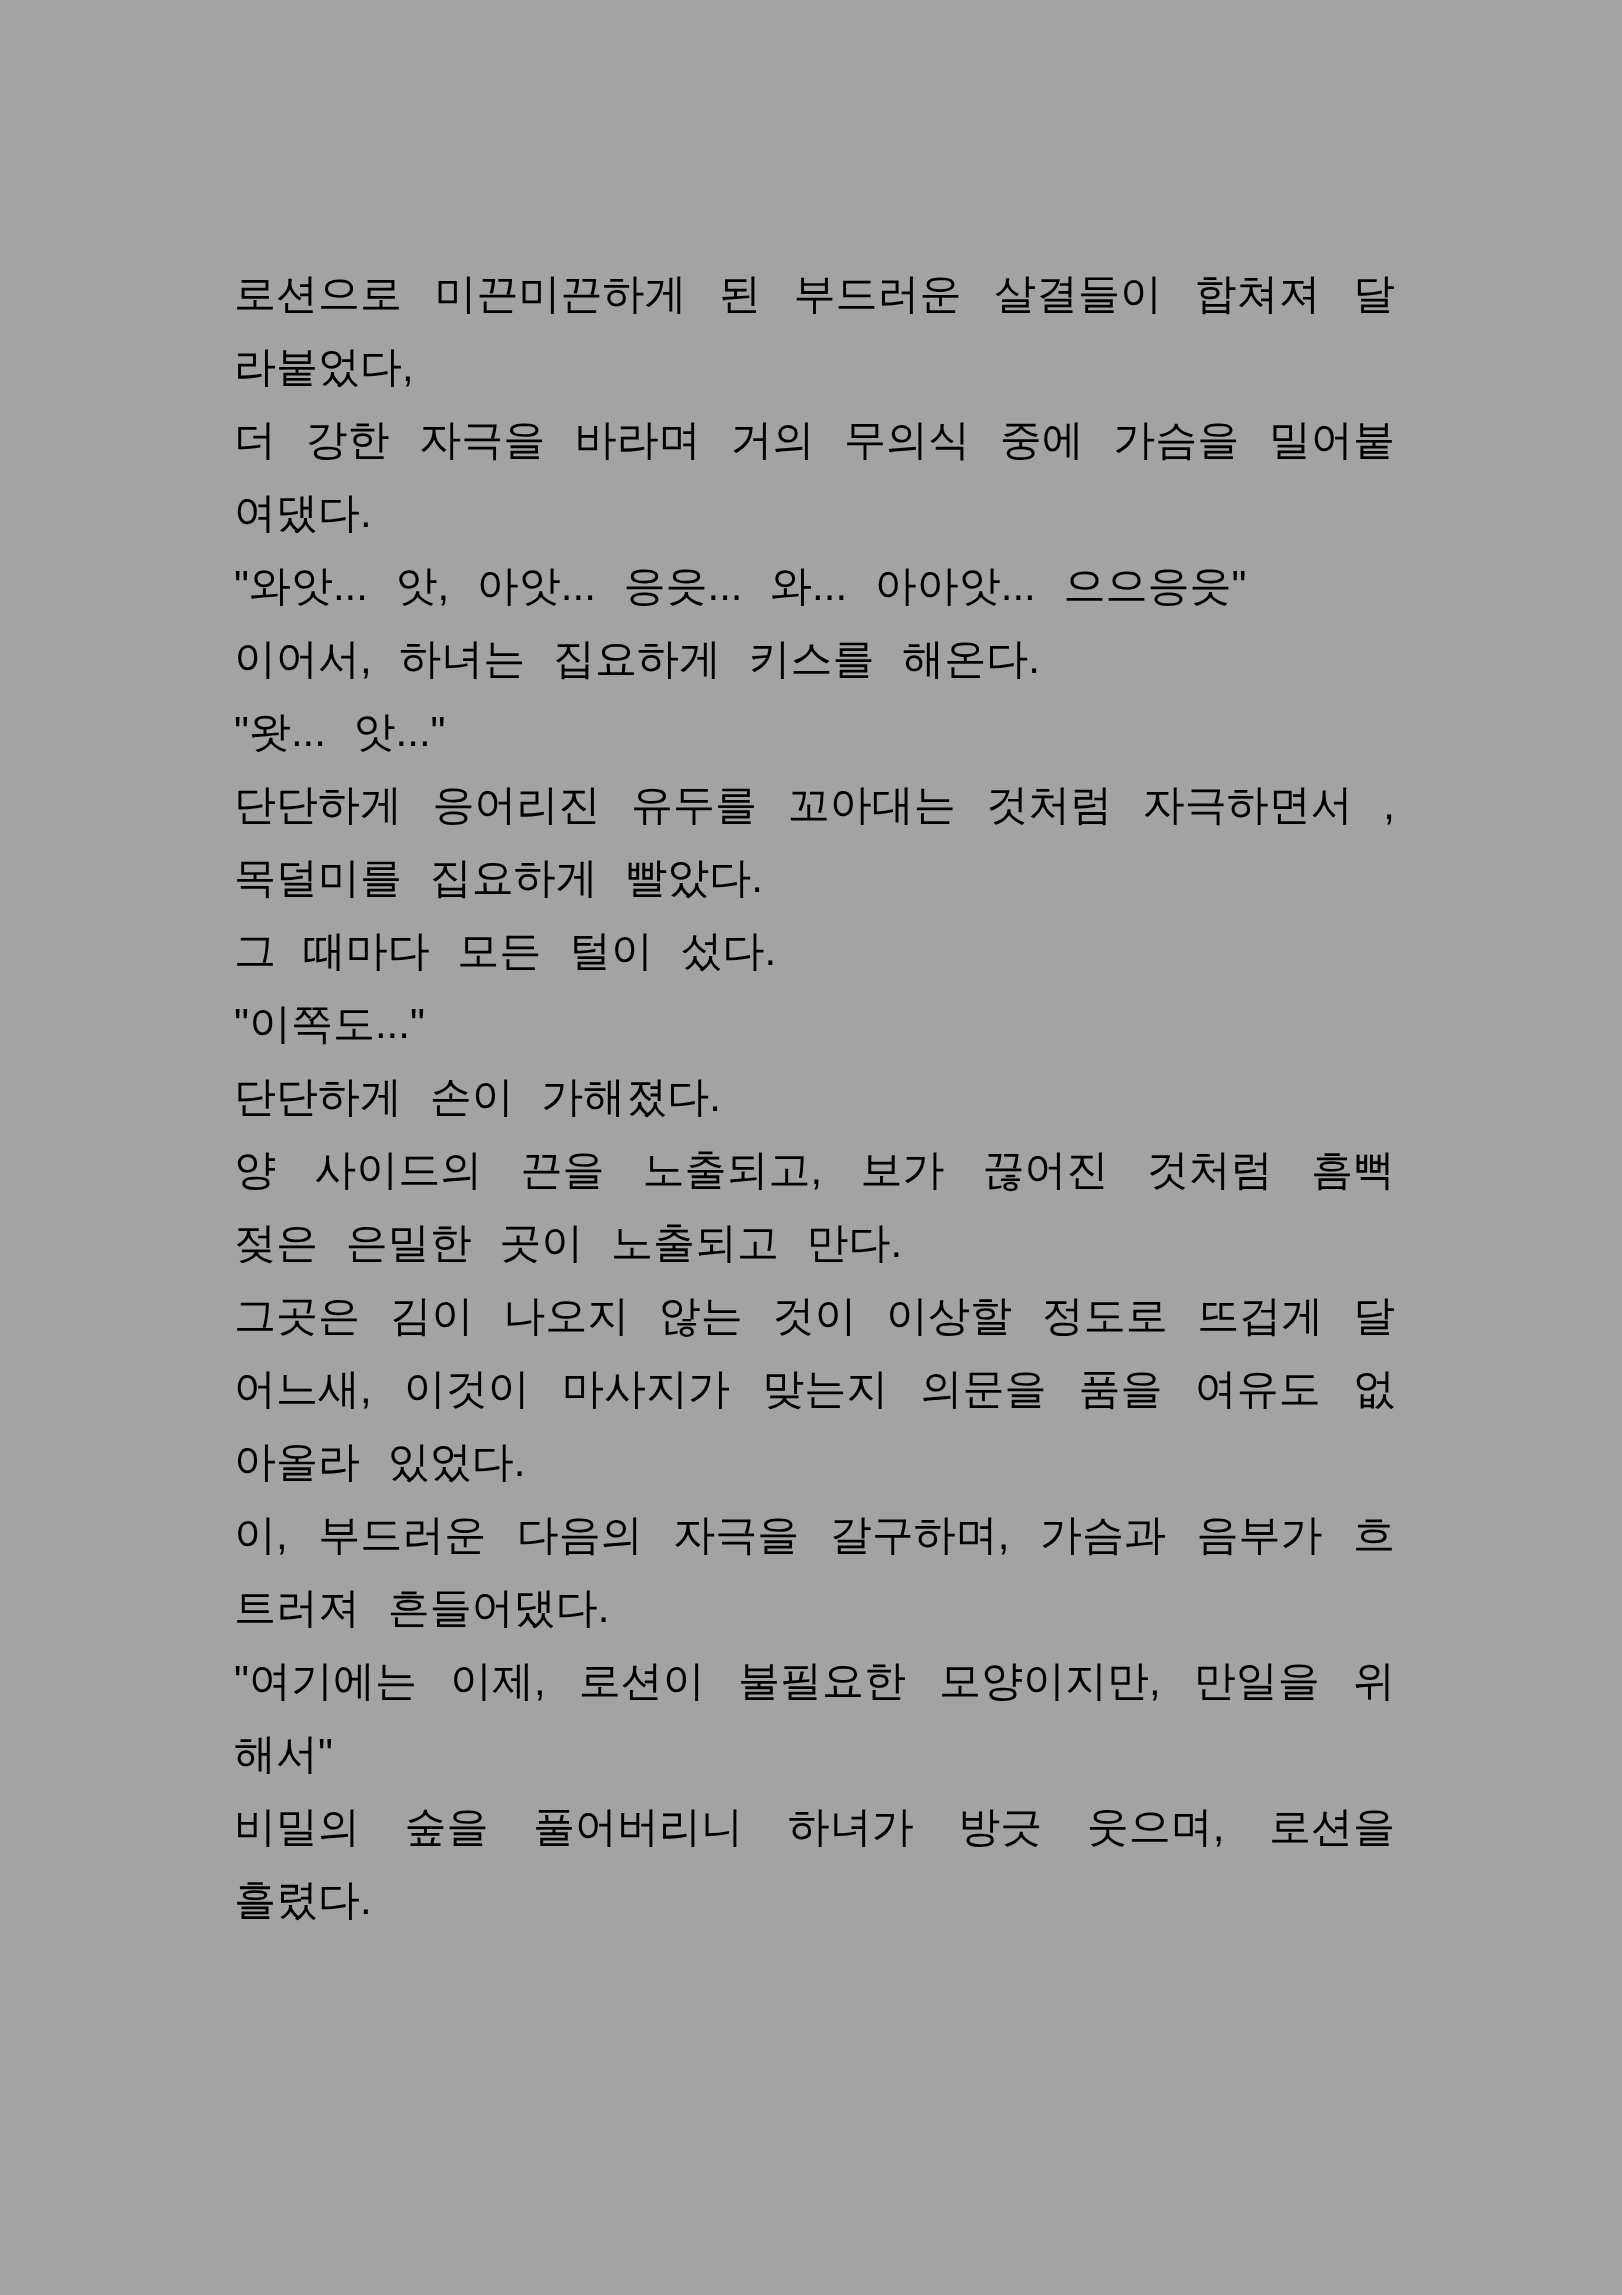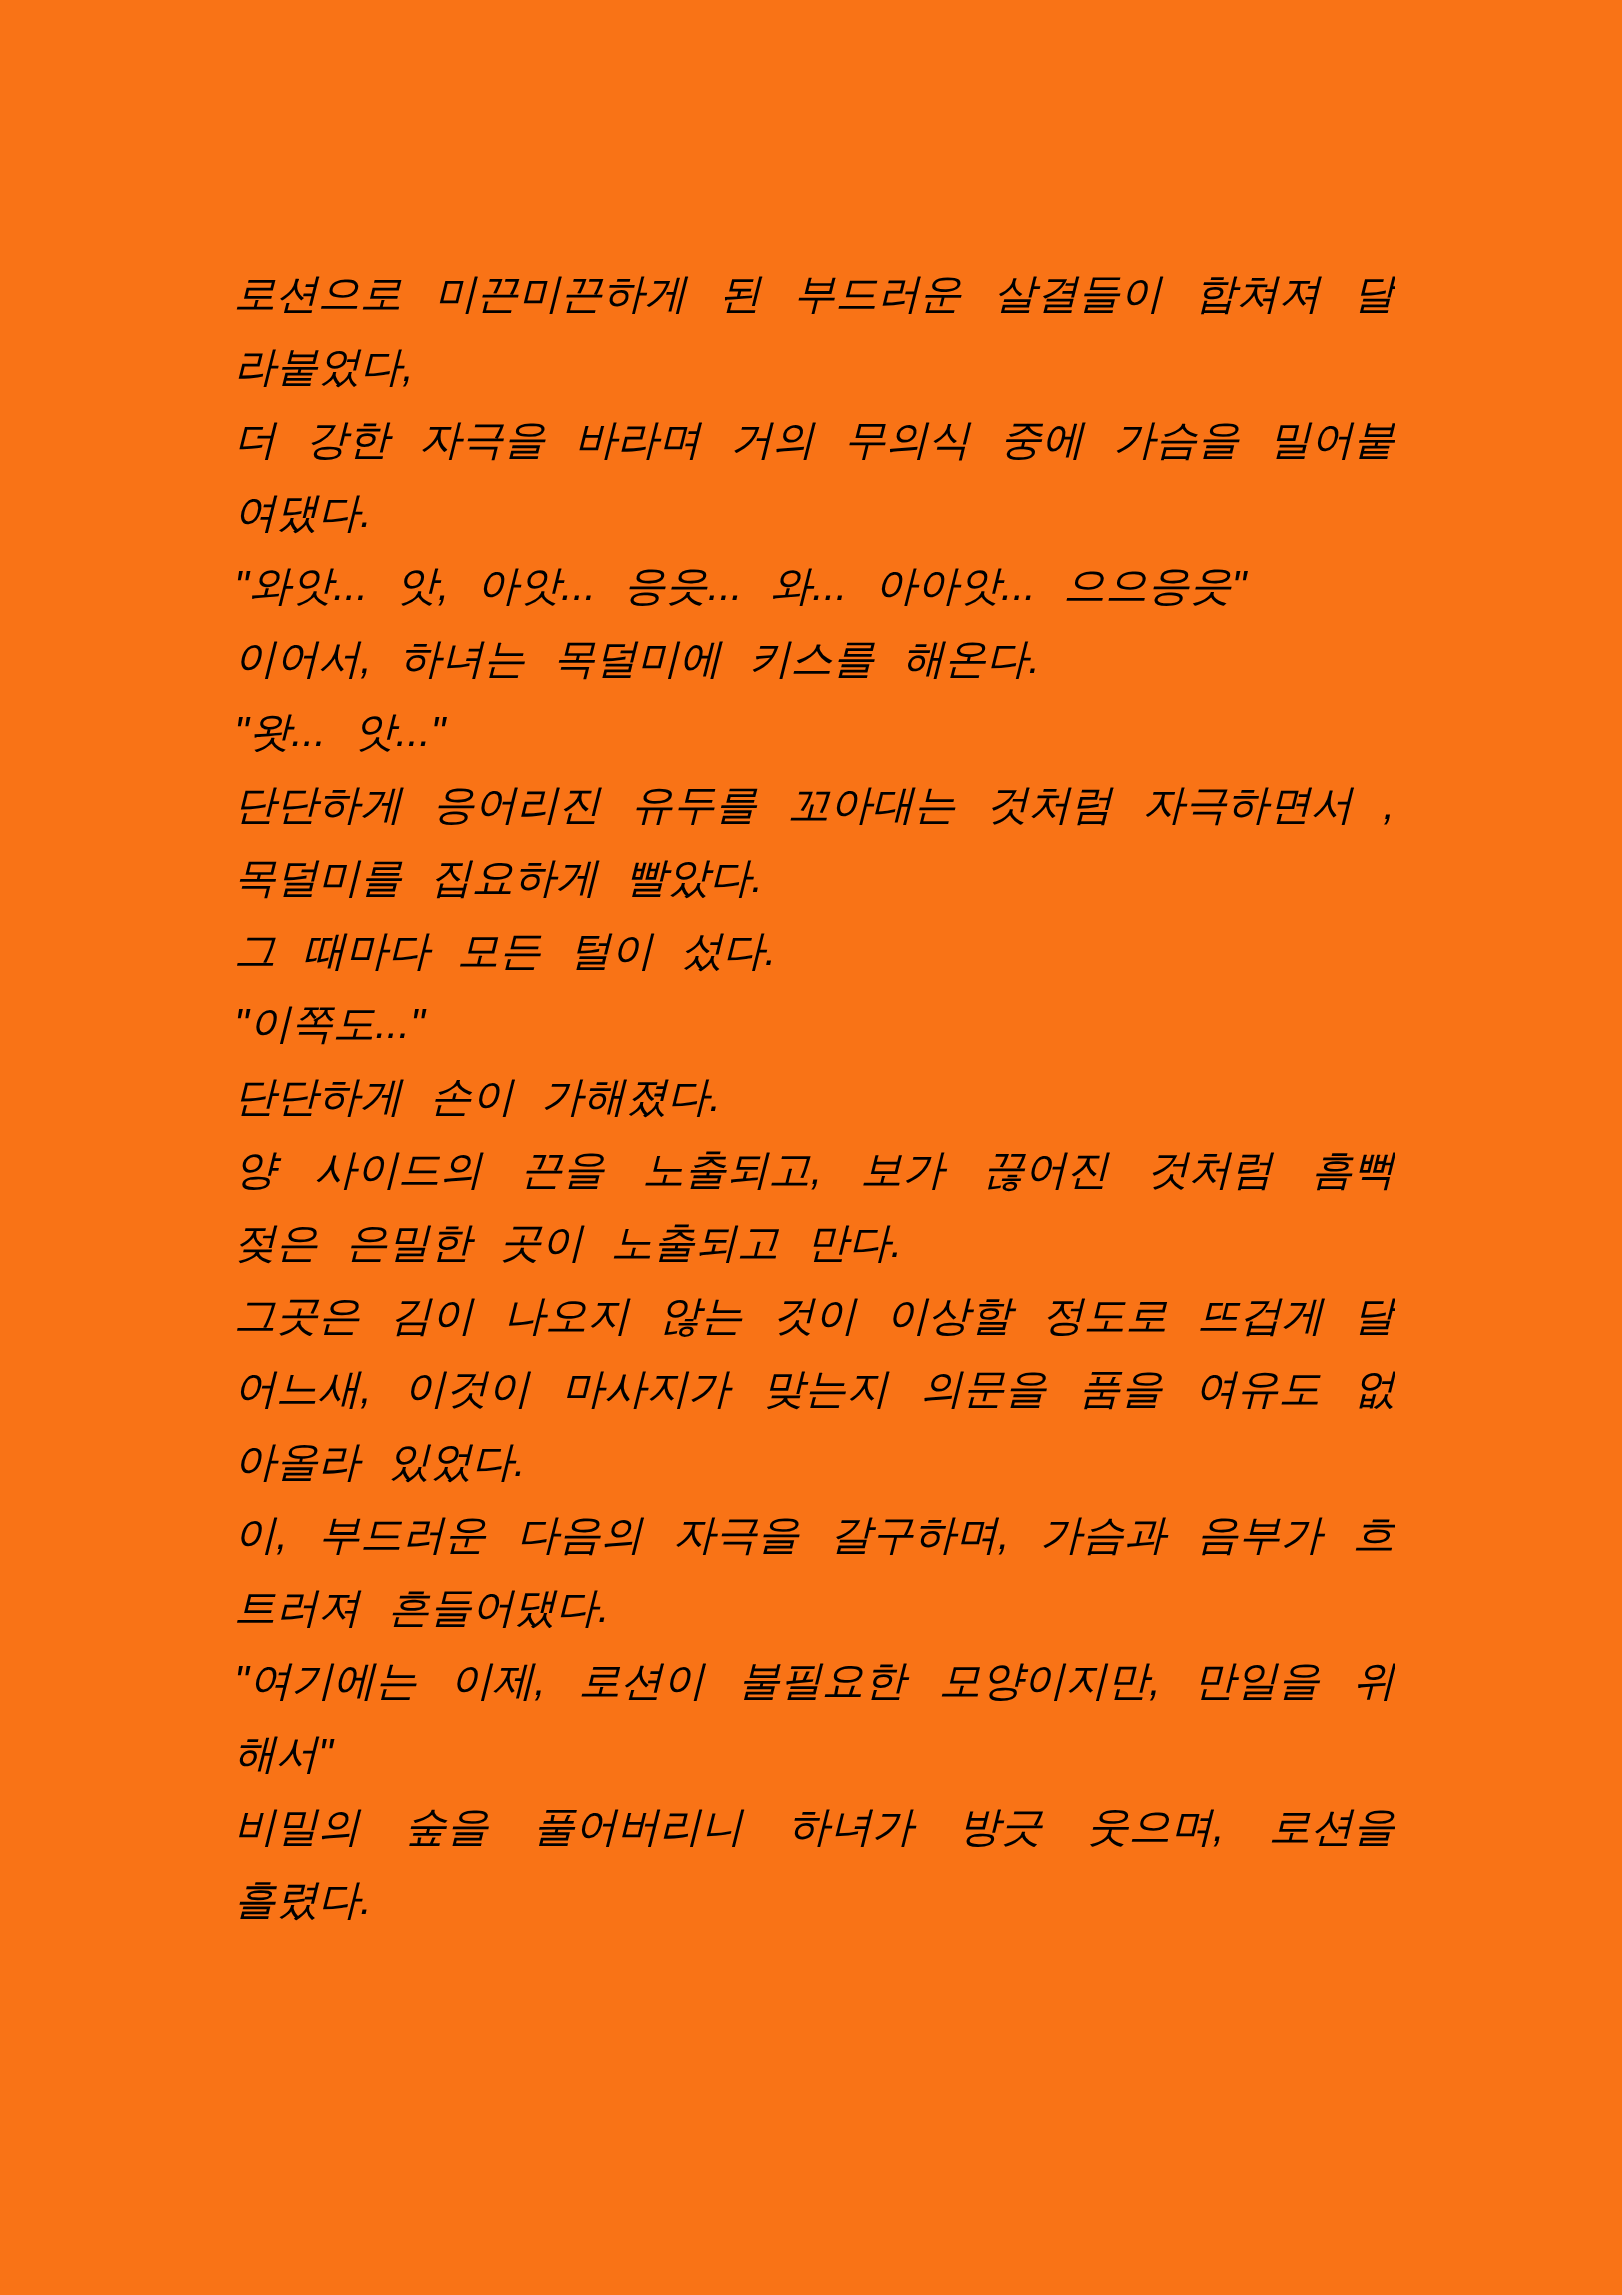--- a/index.html
+++ b/index.html
@@ -4,24 +4,23 @@
 <style>
   html, body {
     margin: 0;
     padding: 0;
     background: #ffffff;
   }
   .page {
     position: relative;
     width: 1623px;
     height: 2295px;
-    background: #f97316;
+    background: #a3a3a3;
     overflow: hidden;
     font-family: "Liberation Sans", sans-serif;
-    font-style: italic;
   }
   .doc {
     position: absolute;
     left: 234px;
     top: 257px;
     width: 1161px;
   }
   .line {
     height: 73px;
     line-height: 73px;
@@ -41,21 +40,21 @@
 </head>
 <body>
 
 <div class="page">
   <div class="doc">
     <div class="line fill">로션으로 미끈미끈하게 된 부드러운 살결들이 합쳐져 달</div>
     <div class="line">라붙었다,</div>
     <div class="line fill">더 강한 자극을 바라며 거의 무의식 중에 가슴을 밀어붙</div>
     <div class="line">여댔다.</div>
     <div class="line">"와앗... 앗, 아앗... 응읏... 와... 아아앗... 으으응읏"</div>
-    <div class="line">이어서, 하녀는 목덜미에 키스를 해온다.</div>
+    <div class="line">이어서, 하녀는 집요하게 키스를 해온다.</div>
     <div class="line">"왓... 앗..."</div>
     <div class="line fill">단단하게 응어리진 유두를 꼬아대는 것처럼 자극하면서 ,</div>
     <div class="line">목덜미를 집요하게 빨았다.</div>
     <div class="line">그 때마다 모든 털이 섰다.</div>
     <div class="line">"이쪽도..."</div>
     <div class="line">단단하게 손이 가해졌다.</div>
     <div class="line fill">양 사이드의 끈을 노출되고, 보가 끊어진 것처럼 흠뻑</div>
     <div class="line">젖은 은밀한 곳이 노출되고 만다.</div>
     <div class="line fill">그곳은 김이 나오지 않는 것이 이상할 정도로 뜨겁게 달</div>
     <div class="line fill">어느새, 이것이 마사지가 맞는지 의문을 품을 여유도 없</div>

